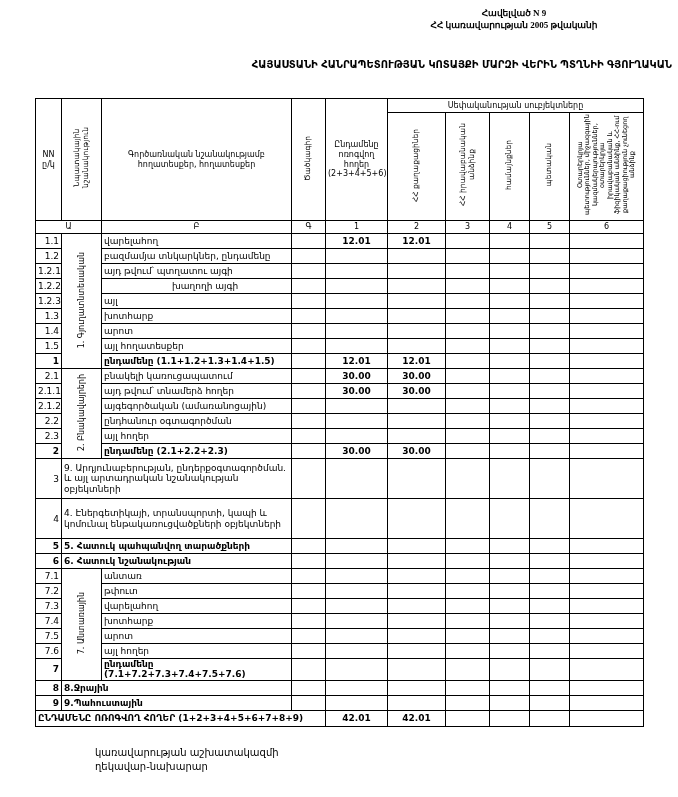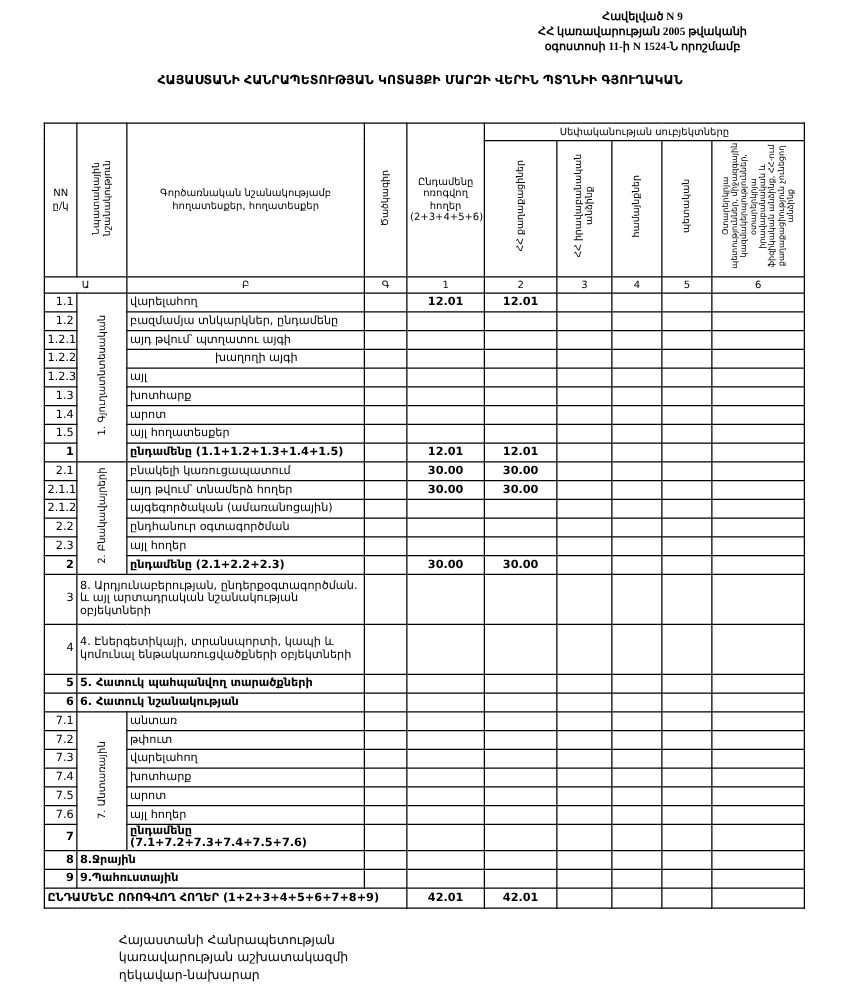--- a/index.html
+++ b/index.html
@@ -8,21 +8,21 @@
     width:678px; height:797px; position:relative;
     background:#ffffff; color:#000;
     font-family:"DejaVu Sans", sans-serif;
   }
   .appendix {
     position:absolute; top:7px; right:34px; width:260px;
     text-align:center; font-weight:bold; font-size:9px; line-height:1.35;font-family:Liberation Serif, serif;
   }
   .doc-title {
     position:absolute; top:58px; left:0; width:672px;
-    text-align:center; font-weight:bold; font-size:10px; line-height:1.45;
+    text-align:right; font-weight:bold; font-size:10px; line-height:1.45;
   }
   table.main {
     position:absolute; top:98px; left:35px; width:608px;
     border-collapse:collapse; table-layout:fixed;
   }
   table.main th, table.main td {
     border:1px solid #000; padding:0 2px; overflow:hidden;
     font-size:9px; vertical-align:middle;
   }
   thead th { font-weight:normal; text-align:center; font-size:7.5px; line-height:1.2; }
@@ -54,21 +54,20 @@
     position:absolute; top:797px; left:503px;
     font-size:10px; font-weight:bold;
   }
 </style>
 </head>
 <body>
 
 <div class="appendix">
   <div>Հավելված N 9</div>
   <div>ՀՀ կառավարության 2005 թվականի</div>
-  <div>օգոստոսի 11-ի N 1524-Ն որոշմամբ</div>
 </div>
 
 <div class="doc-title">
   <div>ՀԱՅԱՍՏԱՆԻ ՀԱՆՐԱՊԵՏՈՒԹՅԱՆ ԿՈՏԱՅՔԻ ՄԱՐԶԻ ՎԵՐԻՆ ՊՏՂՆԻԻ ԳՅՈՒՂԱԿԱՆ</div>
 </div>
 
 <table class="main">
   <colgroup>
     <col style="width:26px">
       <col style="width:40px">
@@ -286,21 +285,21 @@
         <td class="c-code"></td>
         <td class="c-num b">30.00</td>
         <td class="c-num b">30.00</td>
         <td class="c-num"></td>
         <td class="c-num"></td>
         <td class="c-num"></td>
         <td class="c-num"></td>
       </tr>
       <tr class="tall">
         <td class="c-nn">3</td>
-        <td class="c-label" colspan="2">8. Արդյունաբերության, ընդերքօգտագործման. և այլ արտադրական նշանակության օբյեկտների</td>
+        <td class="c-label" colspan="2">9. Արդյունաբերության, ընդերքօգտագործման. և այլ արտադրական նշանակության օբյեկտների</td>
         <td class="c-code"></td>
         <td class="c-num b"></td>
         <td class="c-num b"></td>
         <td class="c-num"></td>
         <td class="c-num"></td>
         <td class="c-num"></td>
         <td class="c-num"></td>
       </tr>
       <tr class="tall">
         <td class="c-nn">4</td>
@@ -443,17 +442,16 @@
       <td class="c-num b">42.01</td>
       <td class="c-num"></td>
       <td class="c-num"></td>
       <td class="c-num"></td>
       <td class="c-num"></td>
     </tr>
   </tbody>
 </table>
 
 <div class="signature">
-  <div>Հայաստանի Հանրապետության</div>
   <div>կառավարության աշխատակազմի</div>
   <div>ղեկավար-նախարար</div>
 </div>
 <div class="sig-name">Մ. Թոփուզյան</div>
 
 </body></html>

